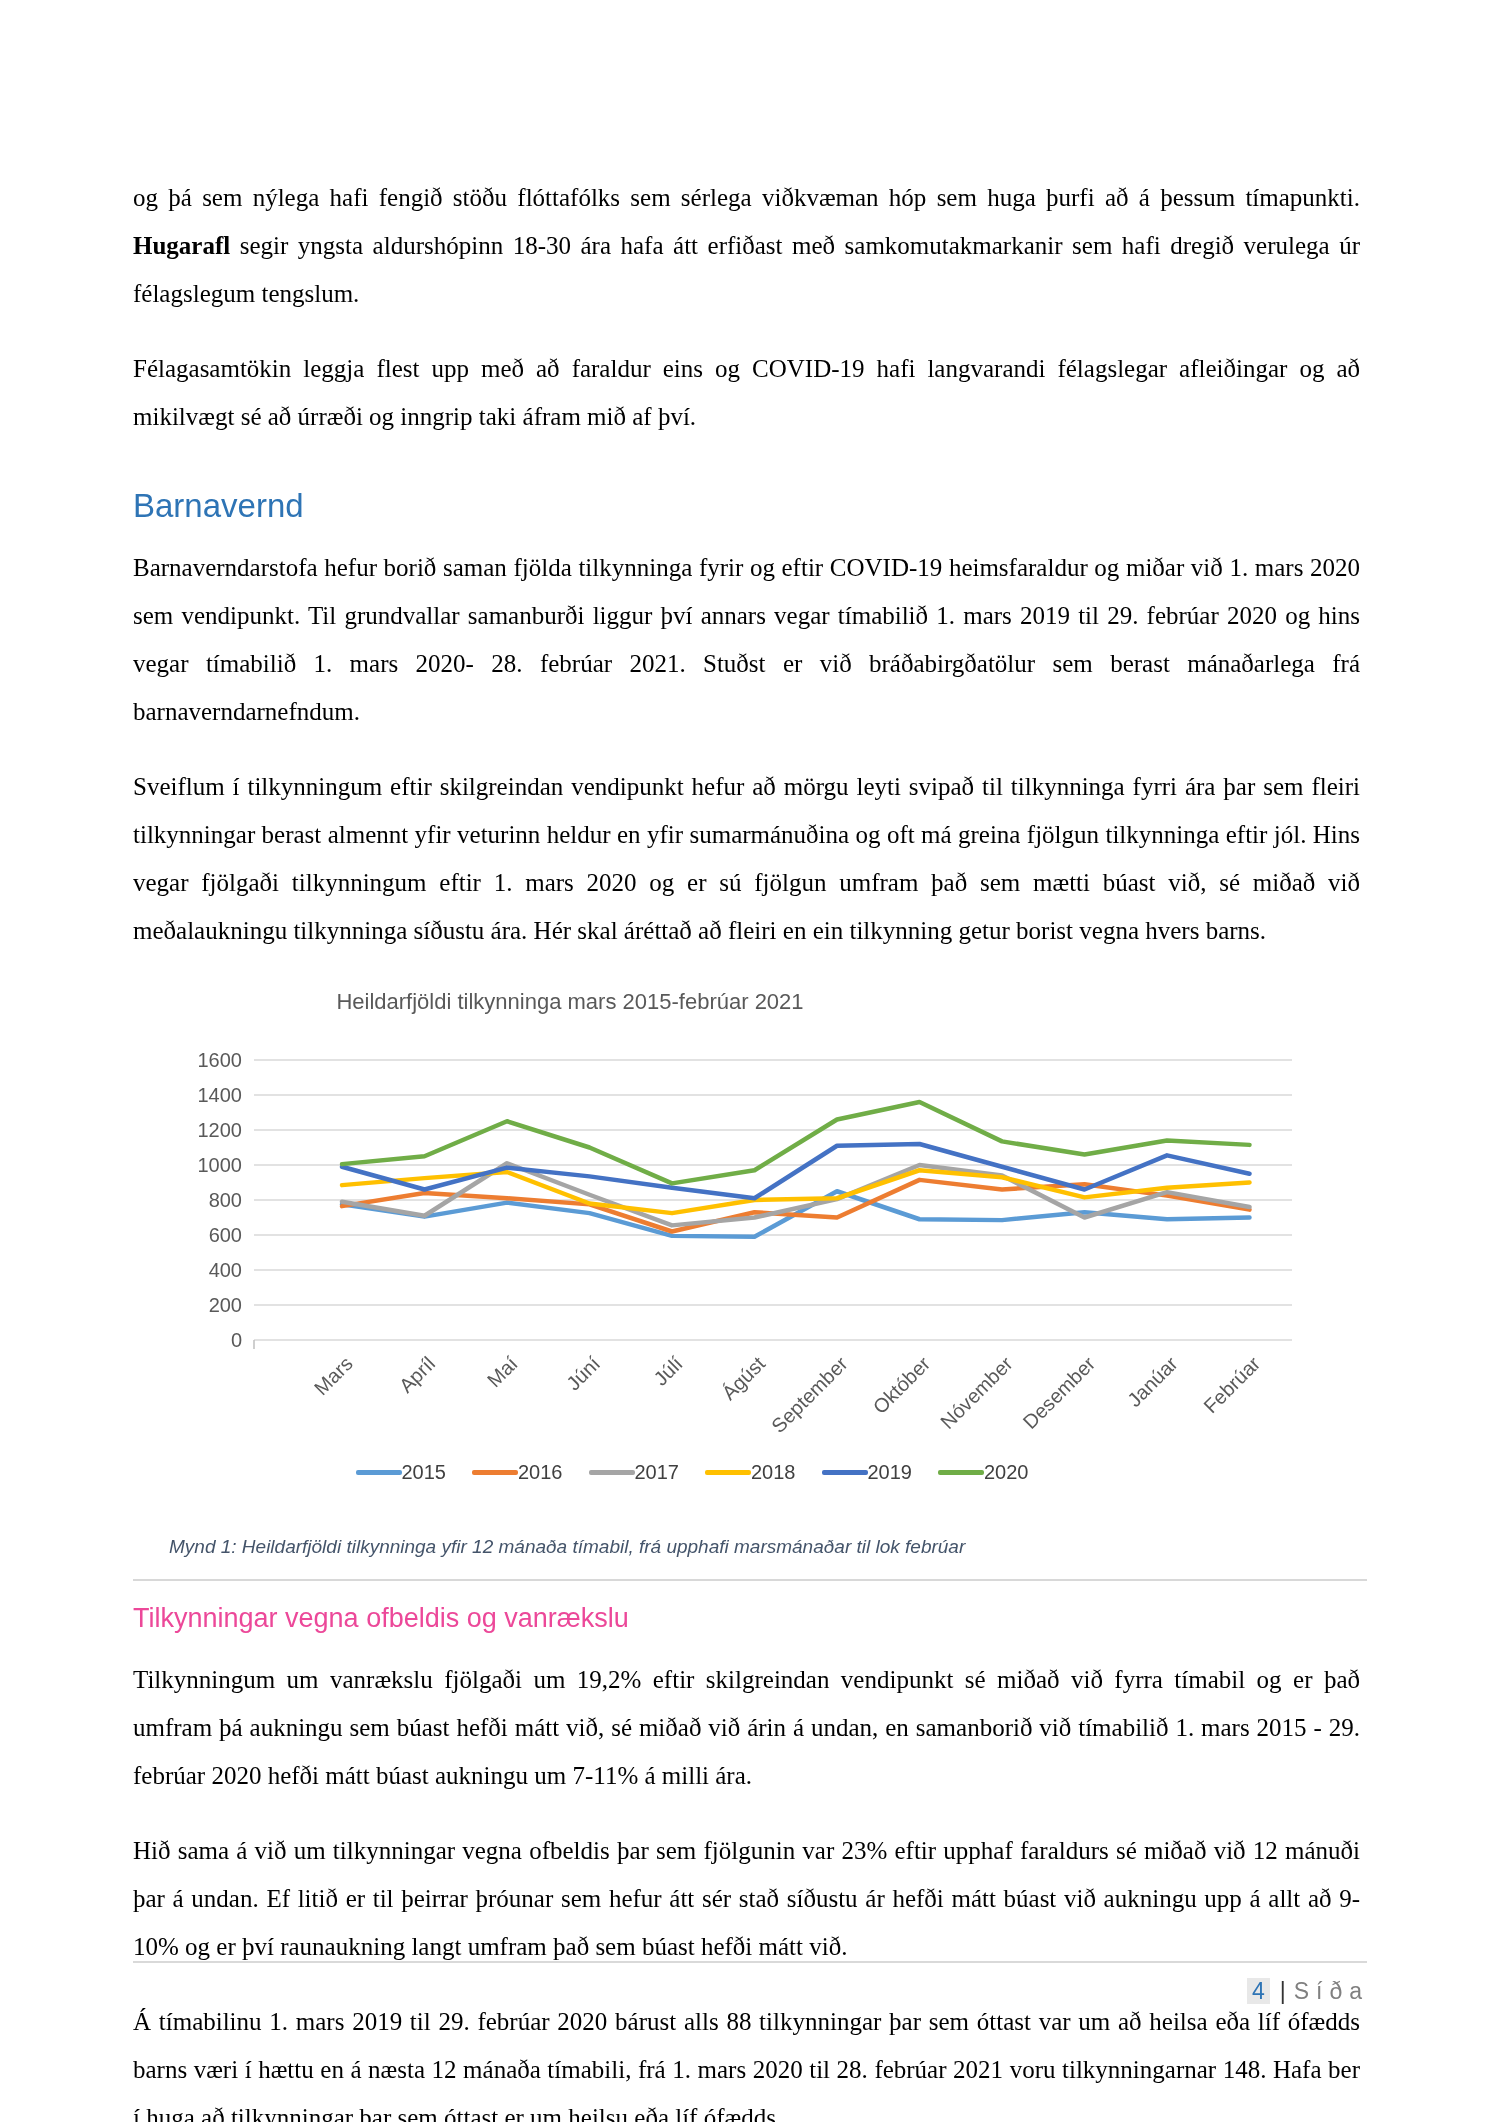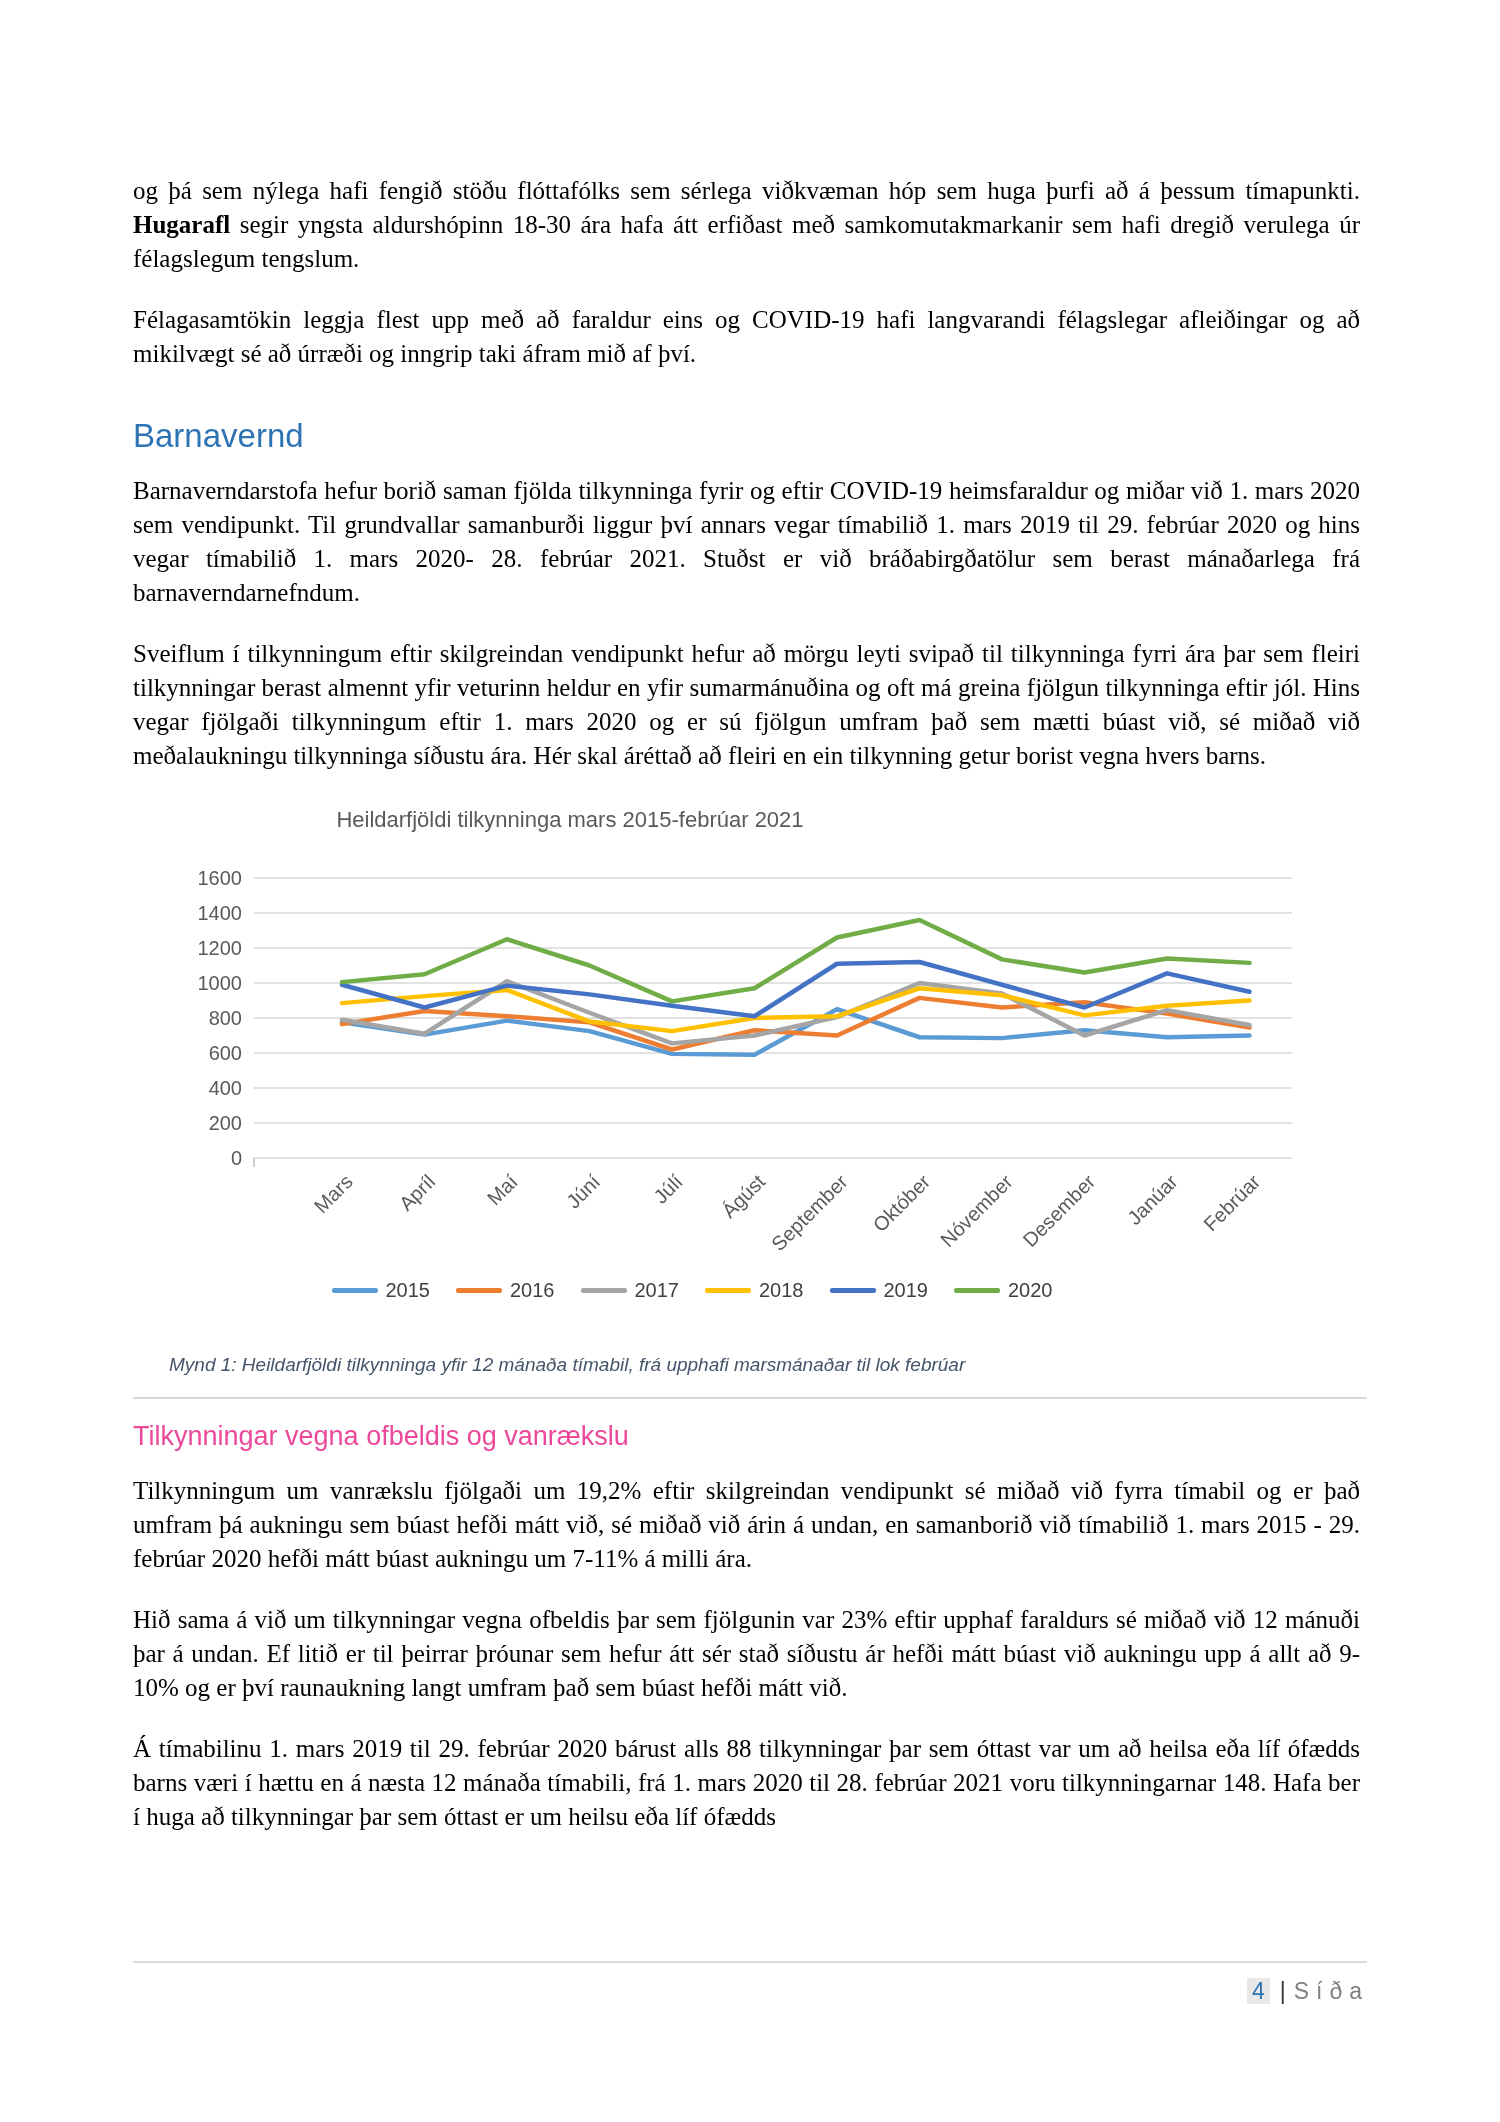--- a/index.html
+++ b/index.html
@@ -10,21 +10,21 @@
     color:#000;
   }
   .page{
     position:relative;
     width:1234px;
     margin:0 auto;
     padding-top:174px;
   }
   p.body-text{
     font-size:25px;
-    line-height:34px;
+    line-height:48px;
     text-align:justify;
     margin:0 7px 27px 0;
   }
   p.body-text b{font-weight:bold;}
   h1.doc-h1{
     font-family:"Liberation Sans", sans-serif;
     font-weight:400;
     color:#2E74B5;
     font-size:33px;
     line-height:40px;
@@ -58,21 +58,21 @@
     justify-content:center;
     align-items:center;
     gap:26px;
     margin-top:12px;
     padding-right:84px;
     height:30px;
     font-family:"Liberation Sans", sans-serif;
     font-size:20px;
     color:#404040;
   }
-  .legend-item{display:flex;align-items:center;gap:8px;}
+  .legend-item{display:flex;align-items:center;}
   .legend-swatch{display:inline-block;width:46px;height:5px;border-radius:2px;}
   p.figure-caption{
     font-family:Liberation Sans, sans-serif;
     font-style:italic;
     font-size:19px;
     line-height:24px;
     color:#44546A;
     margin:48px 0 0 36px;
   }
   hr.section-rule{

